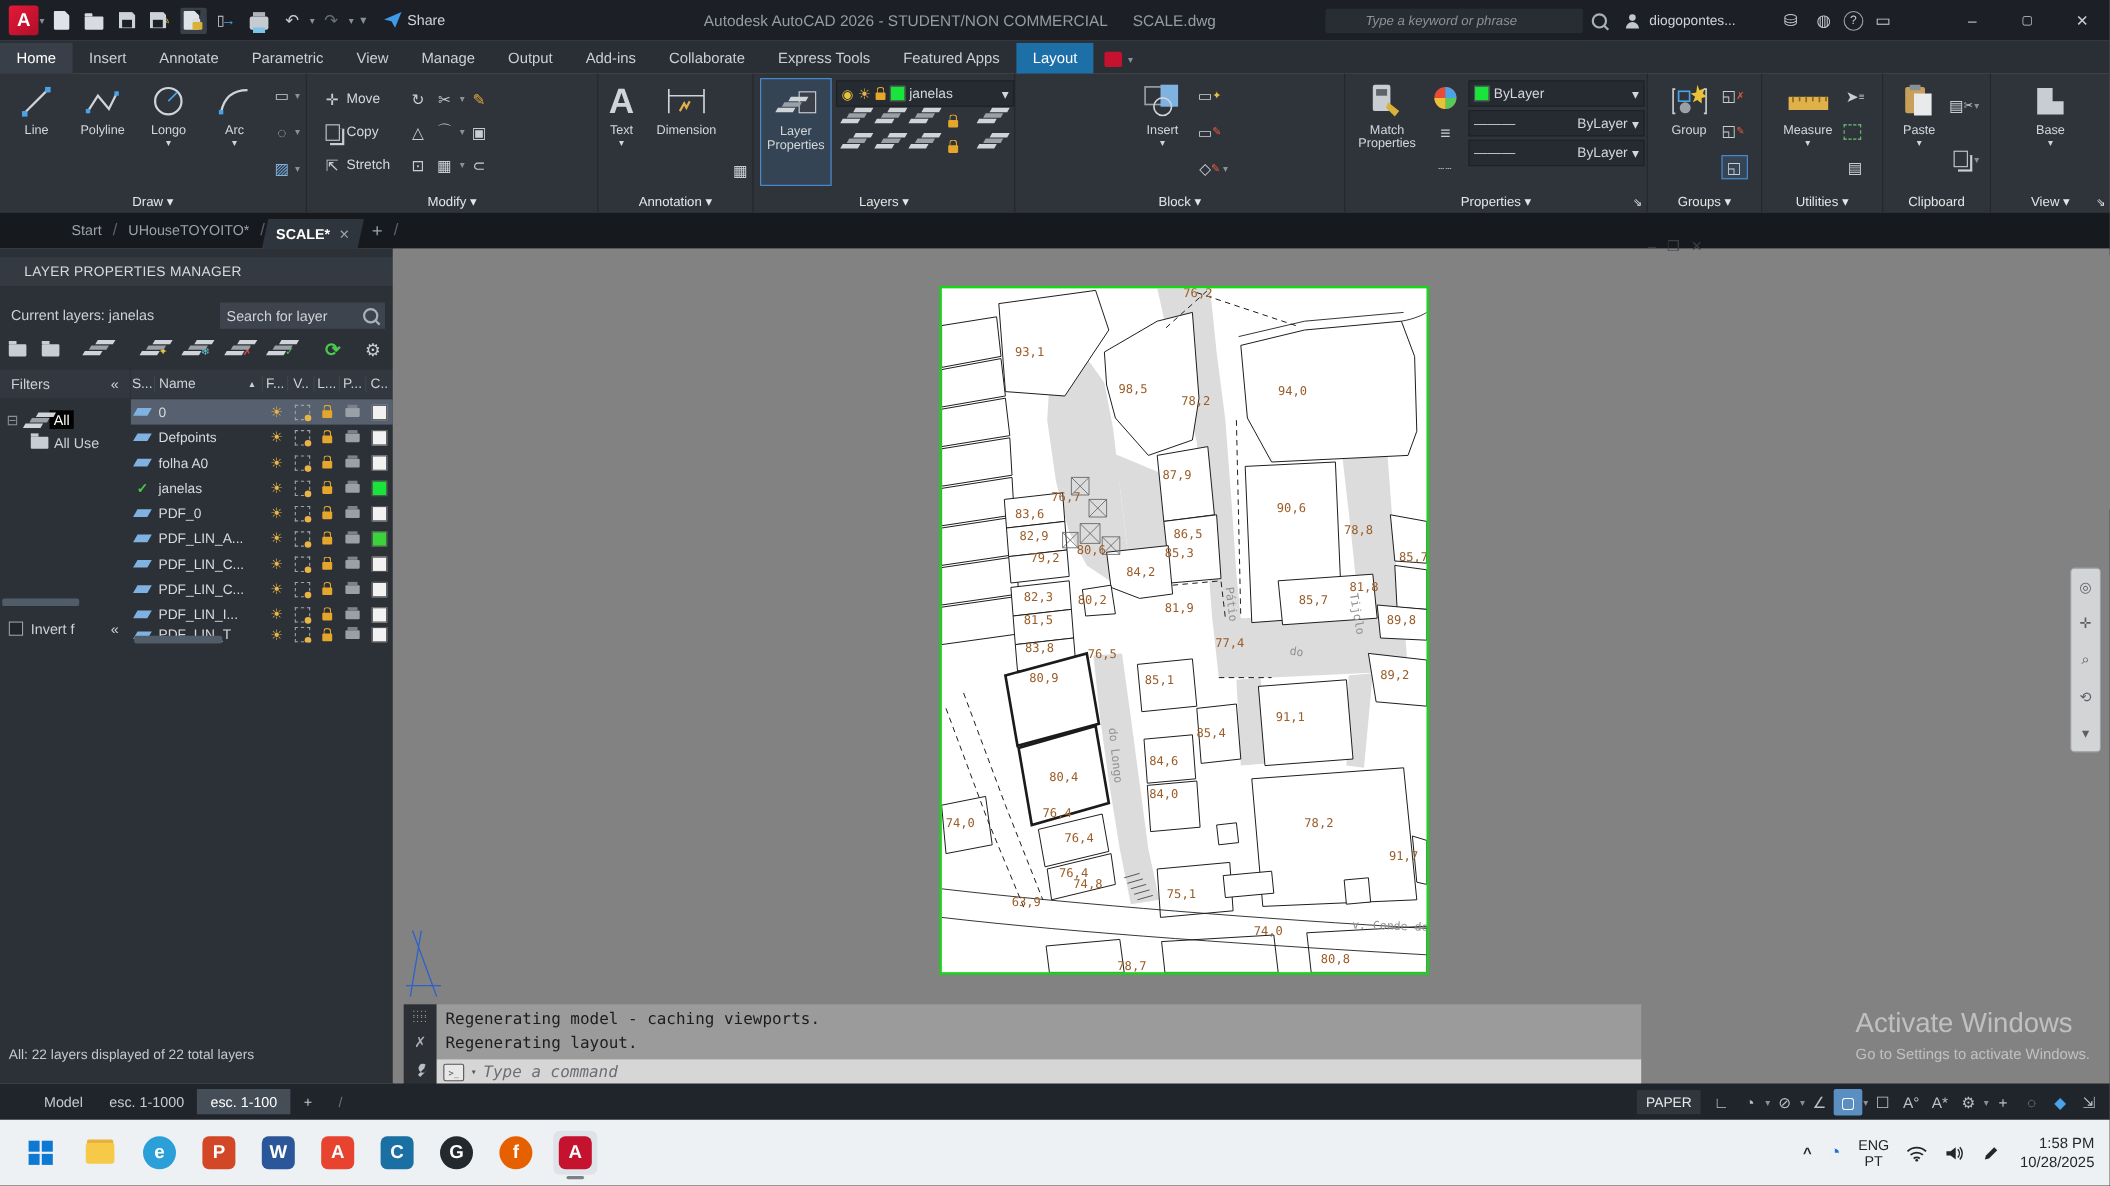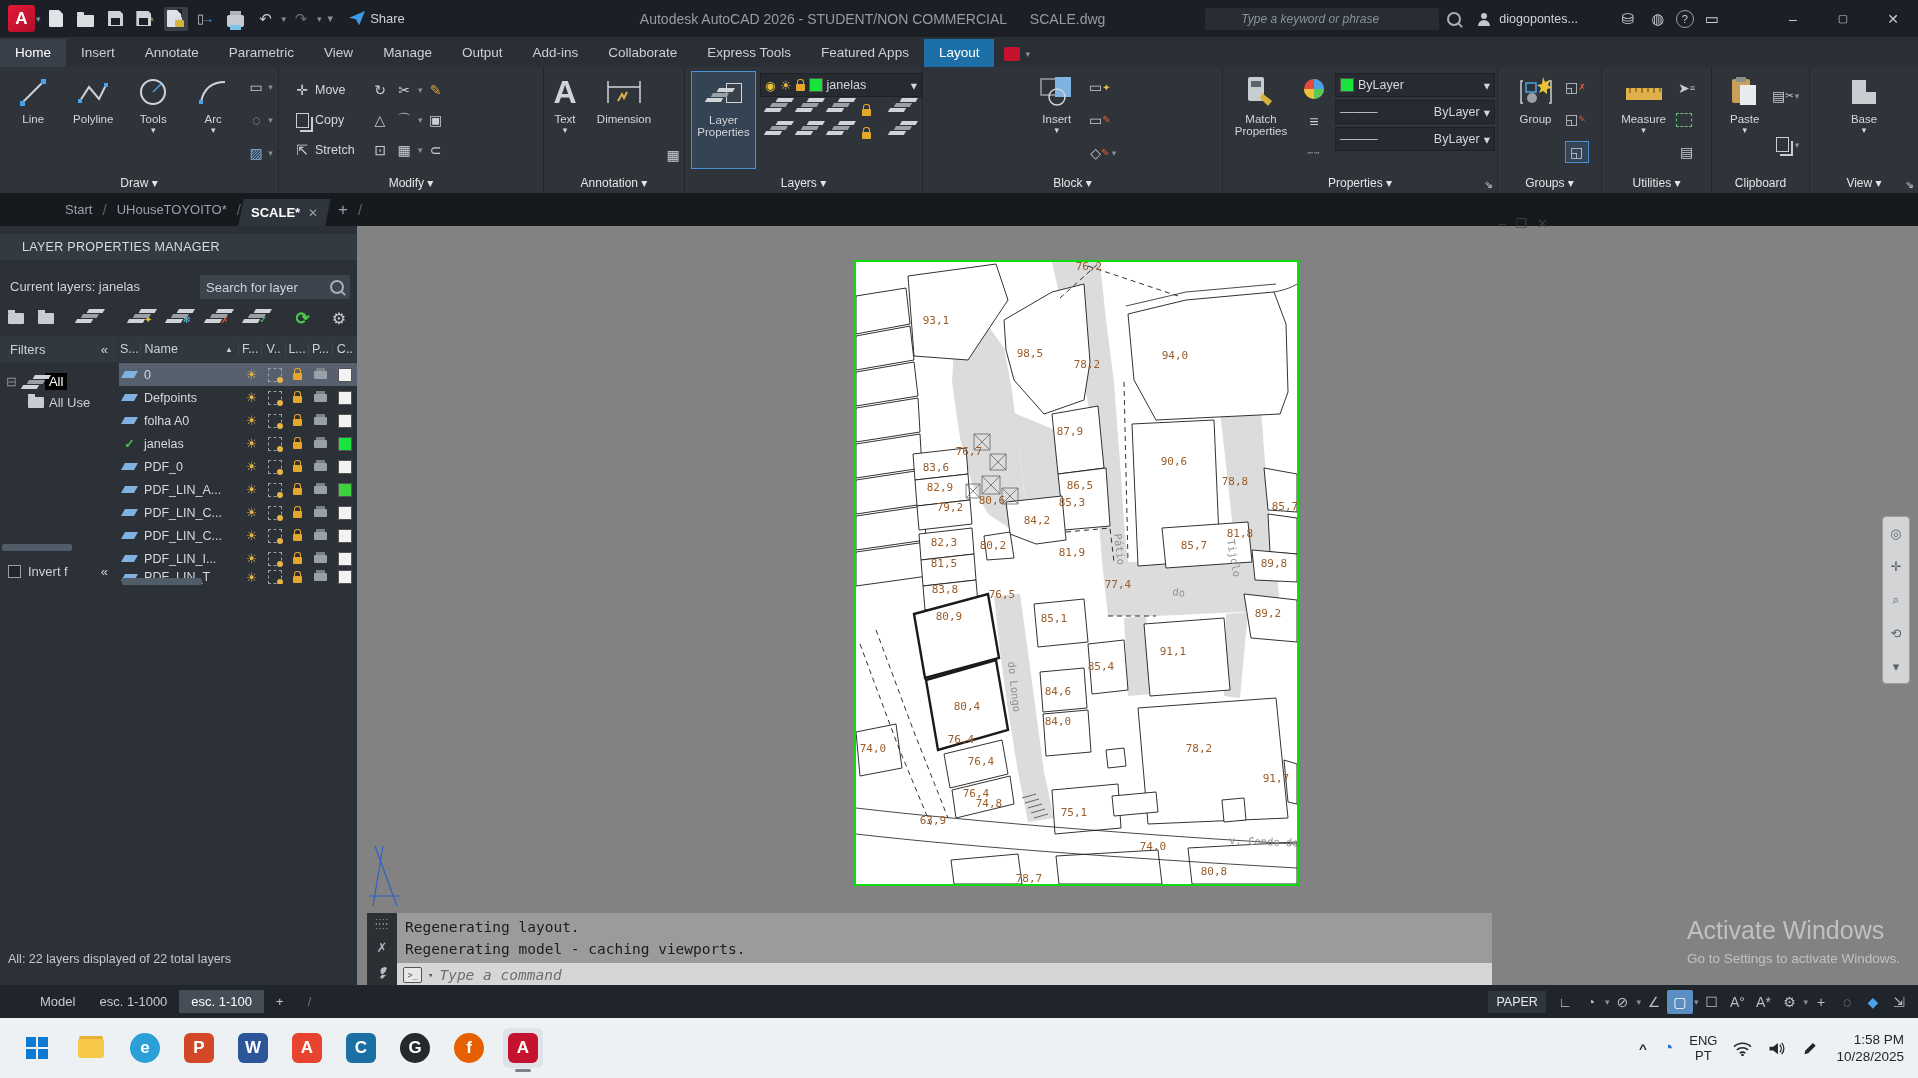--- a/index.html
+++ b/index.html
@@ -221,21 +221,21 @@
             </div>
           <span>Polyline</span>
         </div>
         <div class="bigbtn">
           <div class="bigico">
               <svg width="32" height="32">
                 <circle cx="16" cy="16" r="12" fill="none" stroke="#cfd4d9" stroke-width="2"></circle>
                 <line x1="16" y1="16" x2="24" y2="8" stroke="#4aa3e8" stroke-width="1.5"></line>
               </svg>
             </div>
-          <span>Tools</span>
+          <span>Longo</span>
             <span style="font-size:9px;">▾</span>
         </div>
         <div class="bigbtn">
           <div class="bigico">
               <svg width="32" height="32">
                 <path d="M4,26 Q8,6 28,6" fill="none" stroke="#cfd4d9" stroke-width="2"></path>
                 <rect x="2" y="24" width="4" height="4" fill="#4aa3e8"></rect>
               </svg>
             </div>
           <span>Arc</span>
@@ -961,22 +961,22 @@
     <div id="cmdwin">
       <div class="cmd-left">
         <span style="letter-spacing:1px;font-size:9px;line-height:5px;">::::<br>::::</span>
         <span style="font-size:13px;">✗</span>
         <svg width="16" height="16" viewBox="0 0 16 16">
             <path d="M13,3 a4,4 0 1 0 1,5 l-6,6 -2,-2 6,-6 a4,4 0 0 1 1,-3 Z" fill="#b9bfc6"></path>
           </svg>
       </div>
       <div class="cmd-right">
         <div class="cmd-hist" id="cmdhist">
+            <div>Regenerating model - caching viewports.</div>
             <div>Regenerating layout.</div>
-            <div>Regenerating model - caching viewports.</div>
           </div>
         <div class="cmd-input">
           <span class="cmdico">&gt;_</span>
           <span style="font-size:9px;color:#555;font-style:normal;">▾</span>
           <span>Type a command</span>
         </div>
       </div>
     </div>
 
     <div id="watermark">

